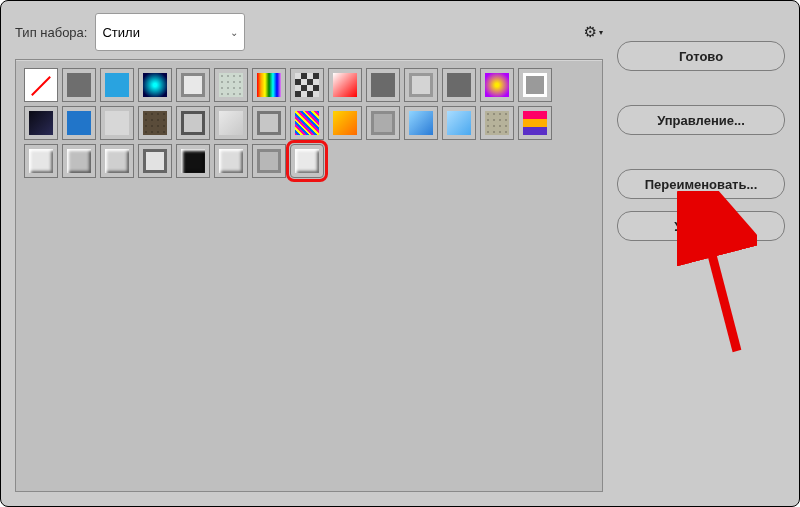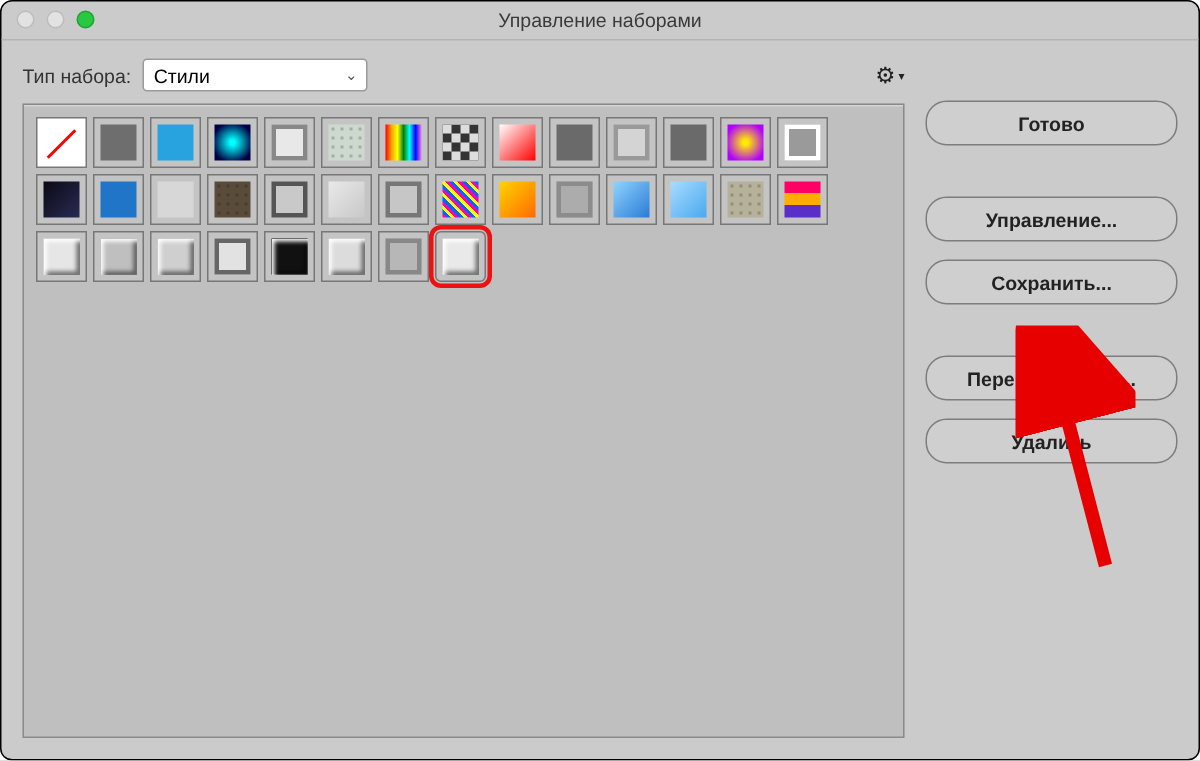--- a/index.html
+++ b/index.html
@@ -21,21 +21,21 @@
   .tl-dot { width: 12px; height: 12px; border-radius: 50%; }
   .dot-close { background: #e2e2e2; border: 1px solid #bcbcbc; }
   .dot-min  { background: #e2e2e2; border: 1px solid #bcbcbc; }
   .dot-zoom { background: #28c840; border: 1px solid #1ea232; }
   .title { text-align: center; line-height: 26px; font-size: 13px; color: #3a3a3a; }
   .content { flex: 1; display: flex; padding: 12px 14px 14px 14px; gap: 14px; }
   .left { flex: 1; display: flex; flex-direction: column; }
   .toprow { display: flex; align-items: center; gap: 8px; margin-bottom: 8px; }
   .toprow .lbl { color: #333; }
   .select {
-    width: 150px; height: 22px; background: #fff; border: 1px solid #9a9a9a;
+    width: 150px; height: 38px; background: #fff; border: 1px solid #9a9a9a;
     border-radius: 3px; display: flex; align-items: center; padding: 0 6px;
     justify-content: space-between; font-size: 13px;
   }
   .select .caret { font-size: 10px; color: #555; }
   .gear { margin-left: auto; color: #222; font-size: 15px; display: flex; align-items: center; gap: 2px; }
   .gear .drop { font-size: 8px; }
   .gridwrap {
     flex: 1; border: 1px solid #8a8a8a; background: #bfbfbf;
     box-shadow: inset 0 1px 0 rgba(255,255,255,.35);
     padding: 8px;
@@ -58,28 +58,20 @@
     background: #cfcfcf; font-size: 13px; color: #222;
     display: flex; align-items: center; justify-content: center; font-weight: bold;
   }
   .gap { height: 10px; }
   .arrow { position: absolute; left: 60px; top: 178px; pointer-events: none; }
 </style>
 </head>
 <body>
 
 <div class="window">
-  <div class="titlebar">
-    <div class="traffic">
-      <div class="tl-dot dot-close"></div>
-      <div class="tl-dot dot-min"></div>
-      <div class="tl-dot dot-zoom"></div>
-    </div>
-    <div class="title">Управление наборами</div>
-  </div>
 
   <div class="content">
     <div class="left">
       <div class="toprow">
         <span class="lbl">Тип набора:</span>
         <div class="select">
           <span>Стили</span>
           <span class="caret">⌄</span>
         </div>
         <div class="gear">
@@ -198,21 +190,20 @@
               <div class="inner" style="background: rgb(233, 233, 233); box-shadow: rgb(255, 255, 255) 2px 2px 3px inset, rgba(0, 0, 0, 0.533) -2px -2px 3px inset;"></div>
             </div>
           </div>
       </div>
     </div>
 
     <div class="right">
       <div class="btn">Готово</div>
       <div class="gap"></div>
       <div class="btn">Управление...</div>
-      <div class="btn">Сохранить...</div>
       <div class="gap"></div>
       <div class="btn">Переименовать...</div>
       <div class="btn">Удалить</div>
 
       <svg class="arrow" width="80" height="170">
         <defs>
           <marker id="ah" markerWidth="14" markerHeight="14" refX="6" refY="6" orient="auto">
             <path d="M0,0 L12,6 L0,12 Z" fill="#e60000"></path>
           </marker>
         </defs>

